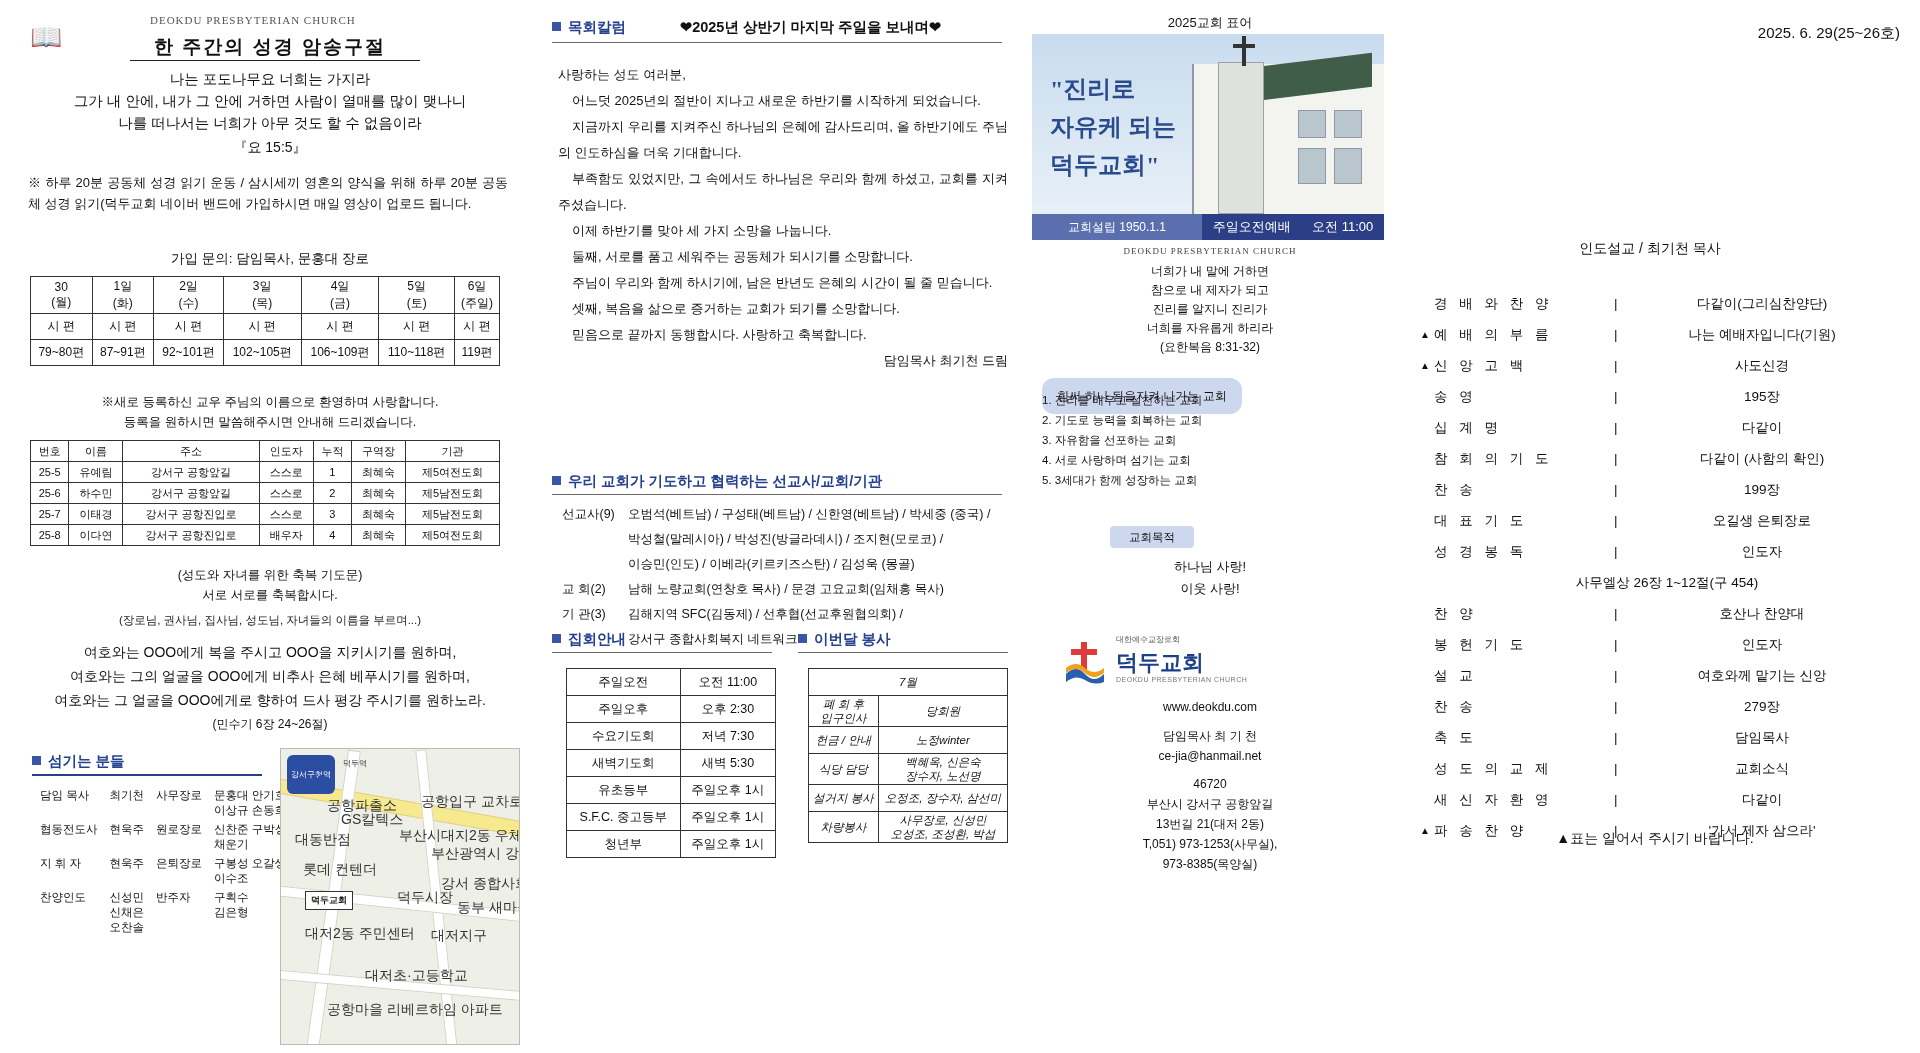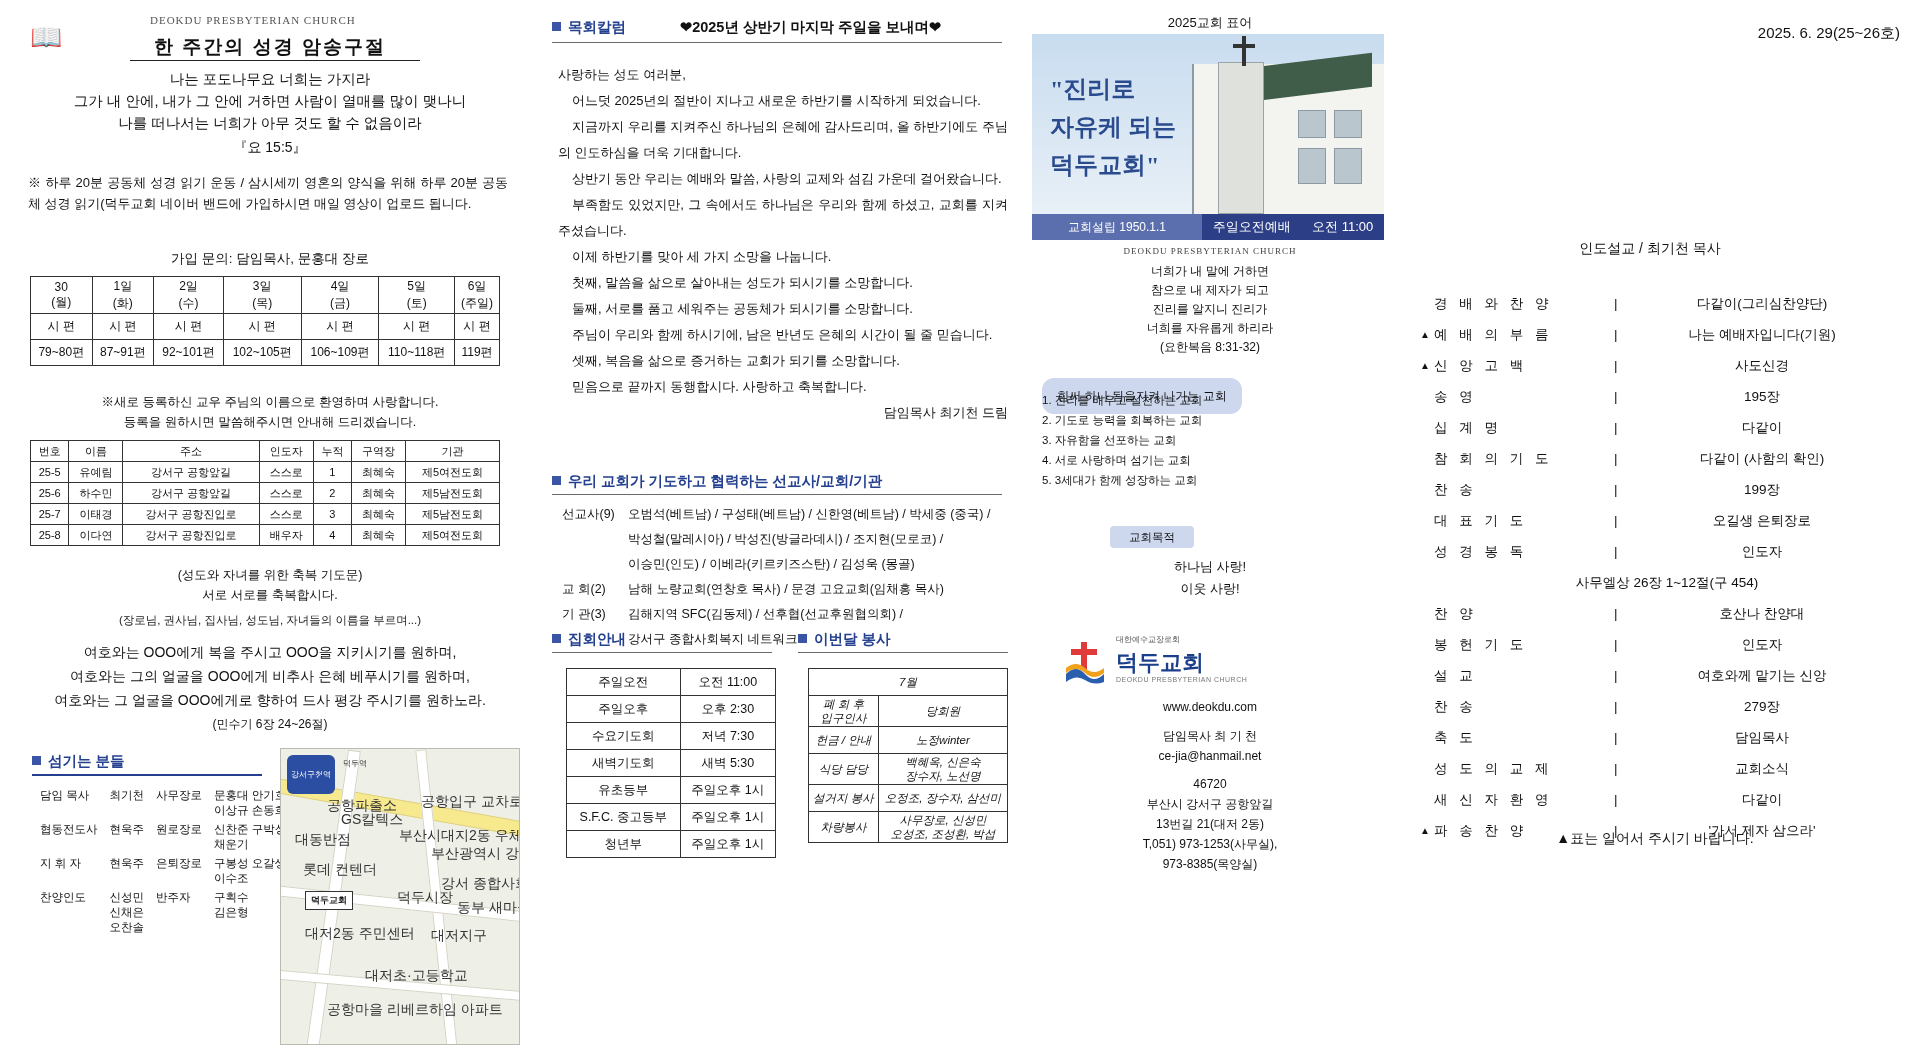--- a/index.html
+++ b/index.html
@@ -300,24 +300,22 @@
   </div>
 
   <div class="col c2">
     <div class="col2-h sec-h"><span class="sq"></span><span>목회칼럼</span></div>
     <div class="col2-sub">❤2025년 상반기 마지막 주일을 보내며❤</div>
     <div class="col2-rule"></div>
     <div class="c2body" id="c2body">
         <p>사랑하는 성도 여러분,</p>
         <p class="indent">어느덧 2025년의 절반이 지나고 새로운 하반기를 시작하게 되었습니다.</p>
         <p class="indent">지금까지 우리를 지켜주신 하나님의 은혜에 감사드리며, 올 하반기에도 주님의 인도하심을 더욱 기대합니다.</p>
-        <p class="indent">상반기 동안 우리는 예배와 말씀, 사랑의 교제와 섬김 가운데 걸어왔습니다.</p>
         <p class="indent">부족함도 있었지만, 그 속에서도 하나님은 우리와 함께 하셨고, 교회를 지켜 주셨습니다.</p>
         <p class="indent">이제 하반기를 맞아 세 가지 소망을 나눕니다.</p>
-        <p class="indent">첫째, 말씀을 삶으로 살아내는 성도가 되시기를 소망합니다.</p>
         <p class="indent">둘째, 서로를 품고 세워주는 공동체가 되시기를 소망합니다.</p>
         <p class="indent">주님이 우리와 함께 하시기에, 남은 반년도 은혜의 시간이 될 줄 믿습니다.</p>
         <p class="indent">셋째, 복음을 삶으로 증거하는 교회가 되기를 소망합니다.</p>
         <p class="indent">믿음으로 끝까지 동행합시다. 사랑하고 축복합니다.</p>
         <p class="sign">담임목사 최기천 드림</p>
       </div>
 
     <div class="miss-h sec-h"><span class="sq"></span><span>우리 교회가 기도하고 협력하는 선교사/교회/기관</span></div>
     <div class="miss-rule"></div>
     <div class="miss-body" id="miss-body">

